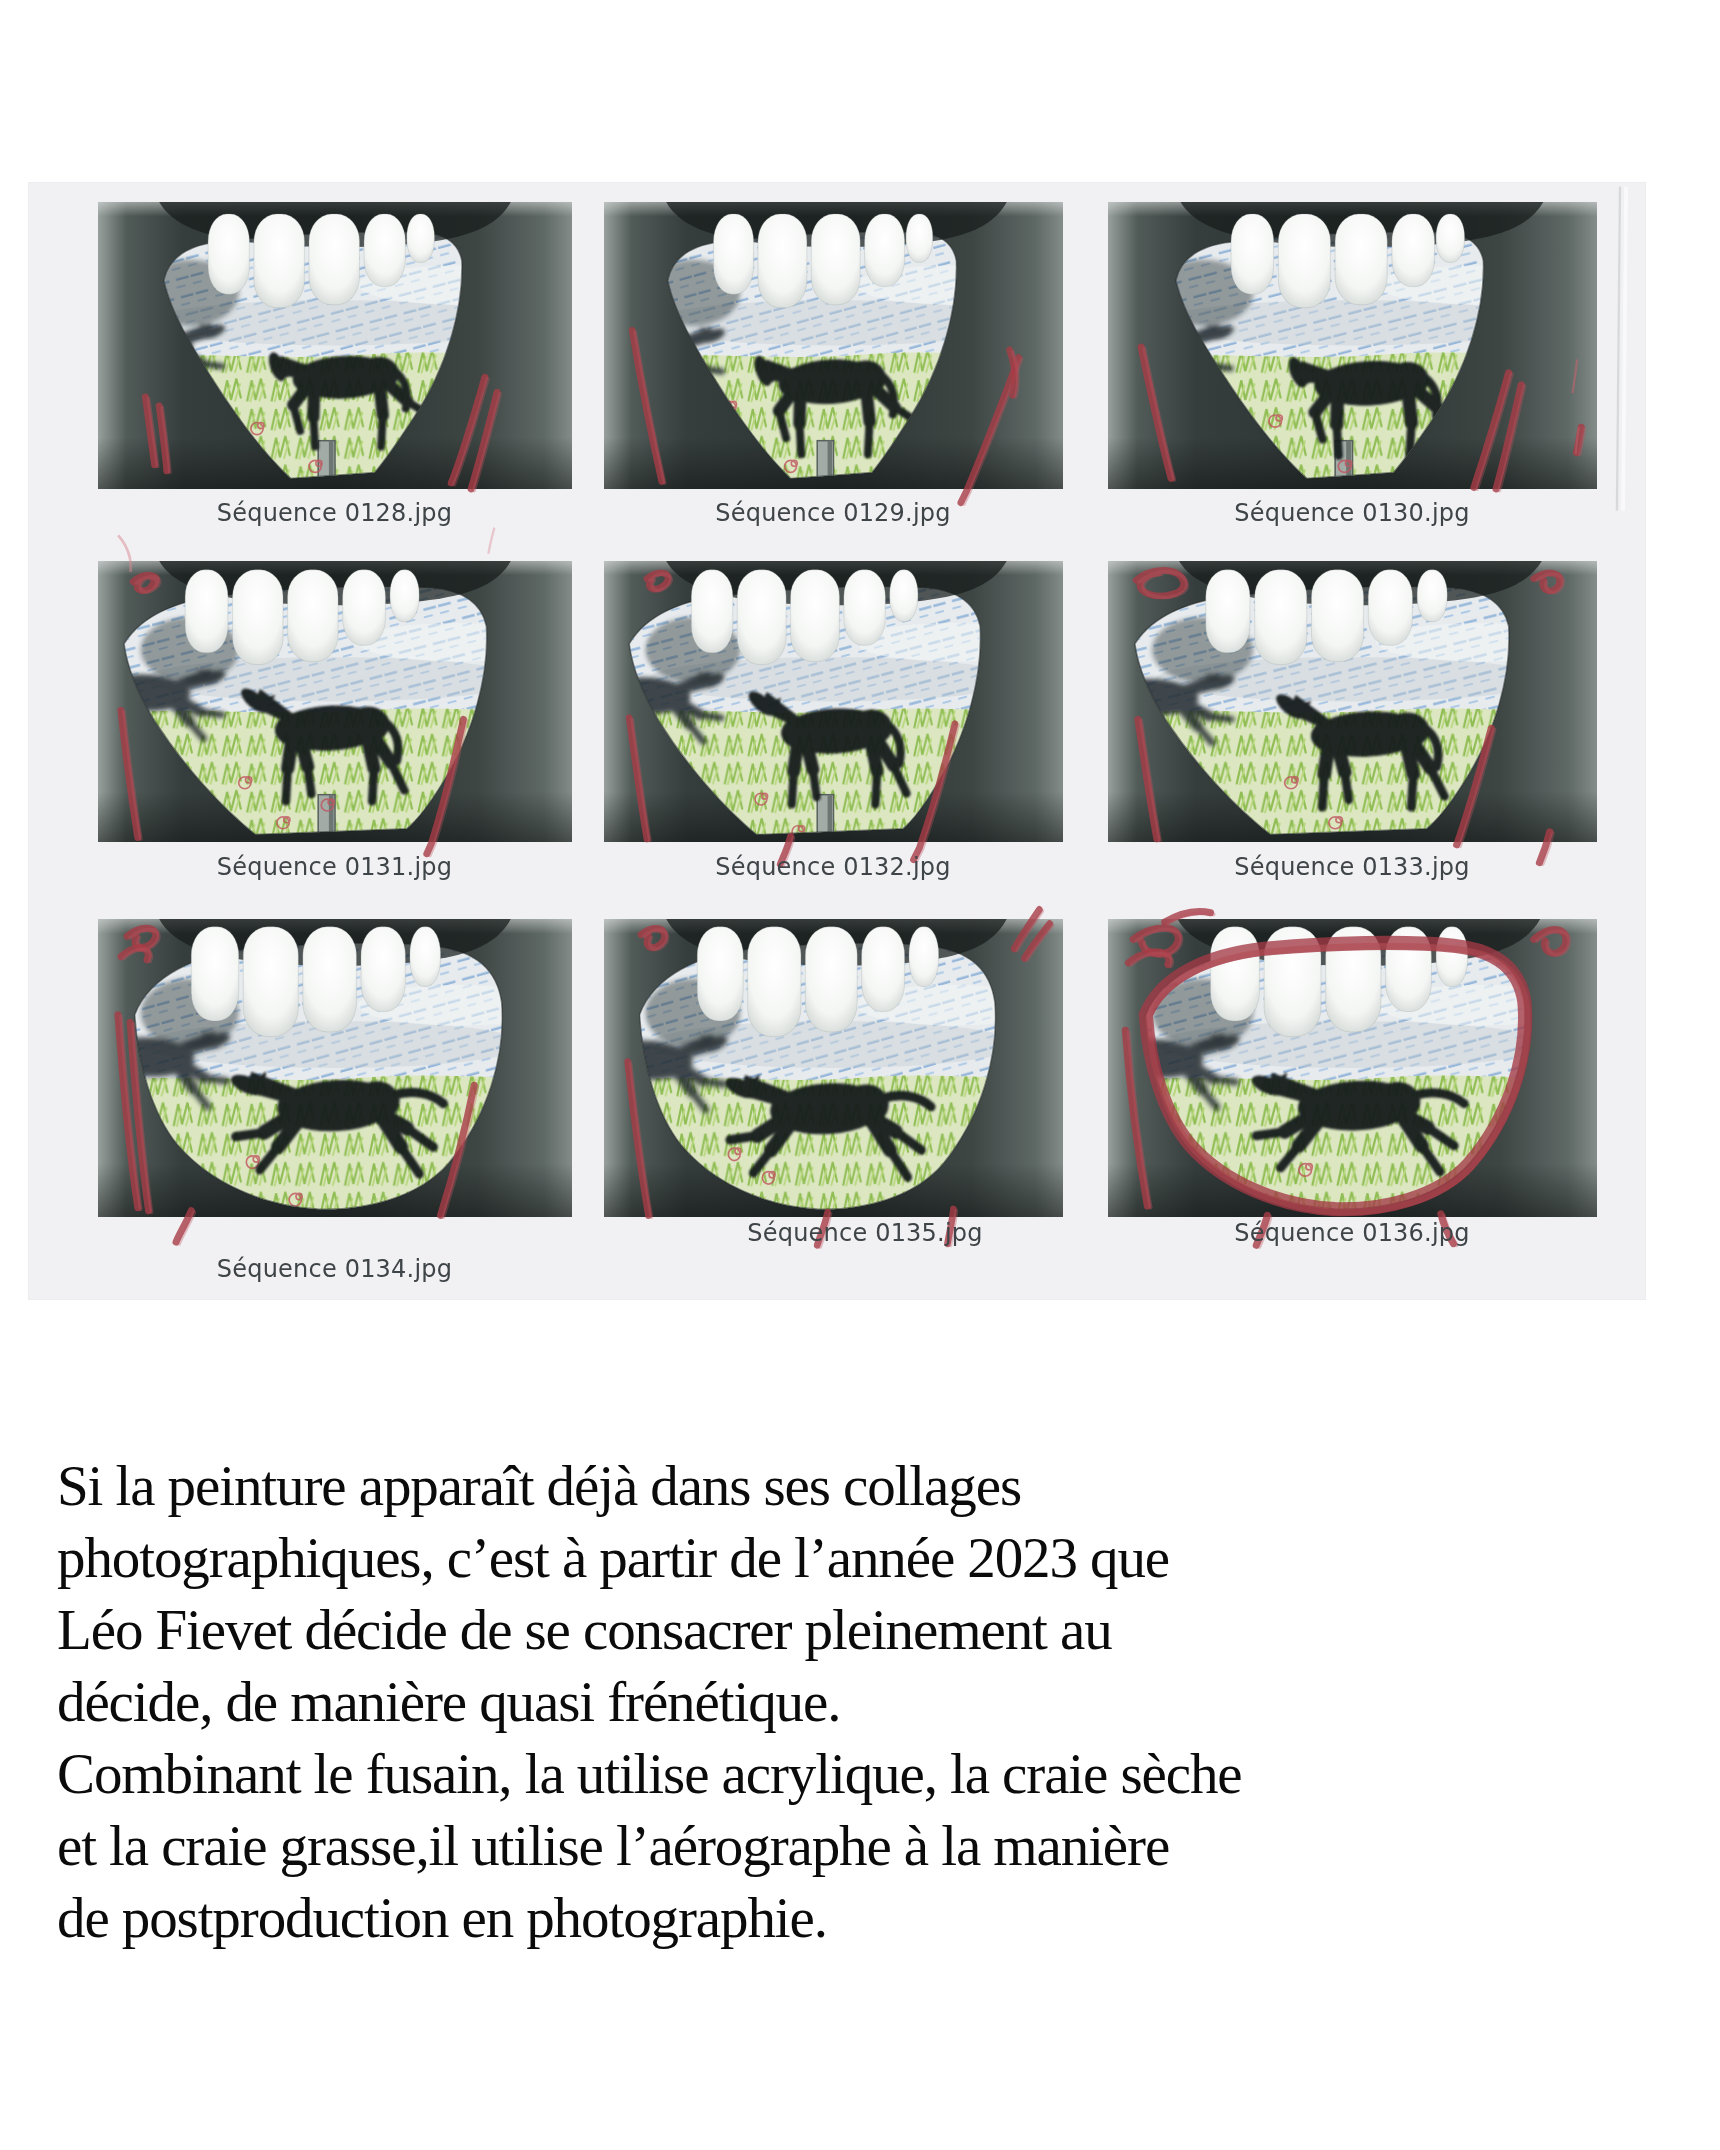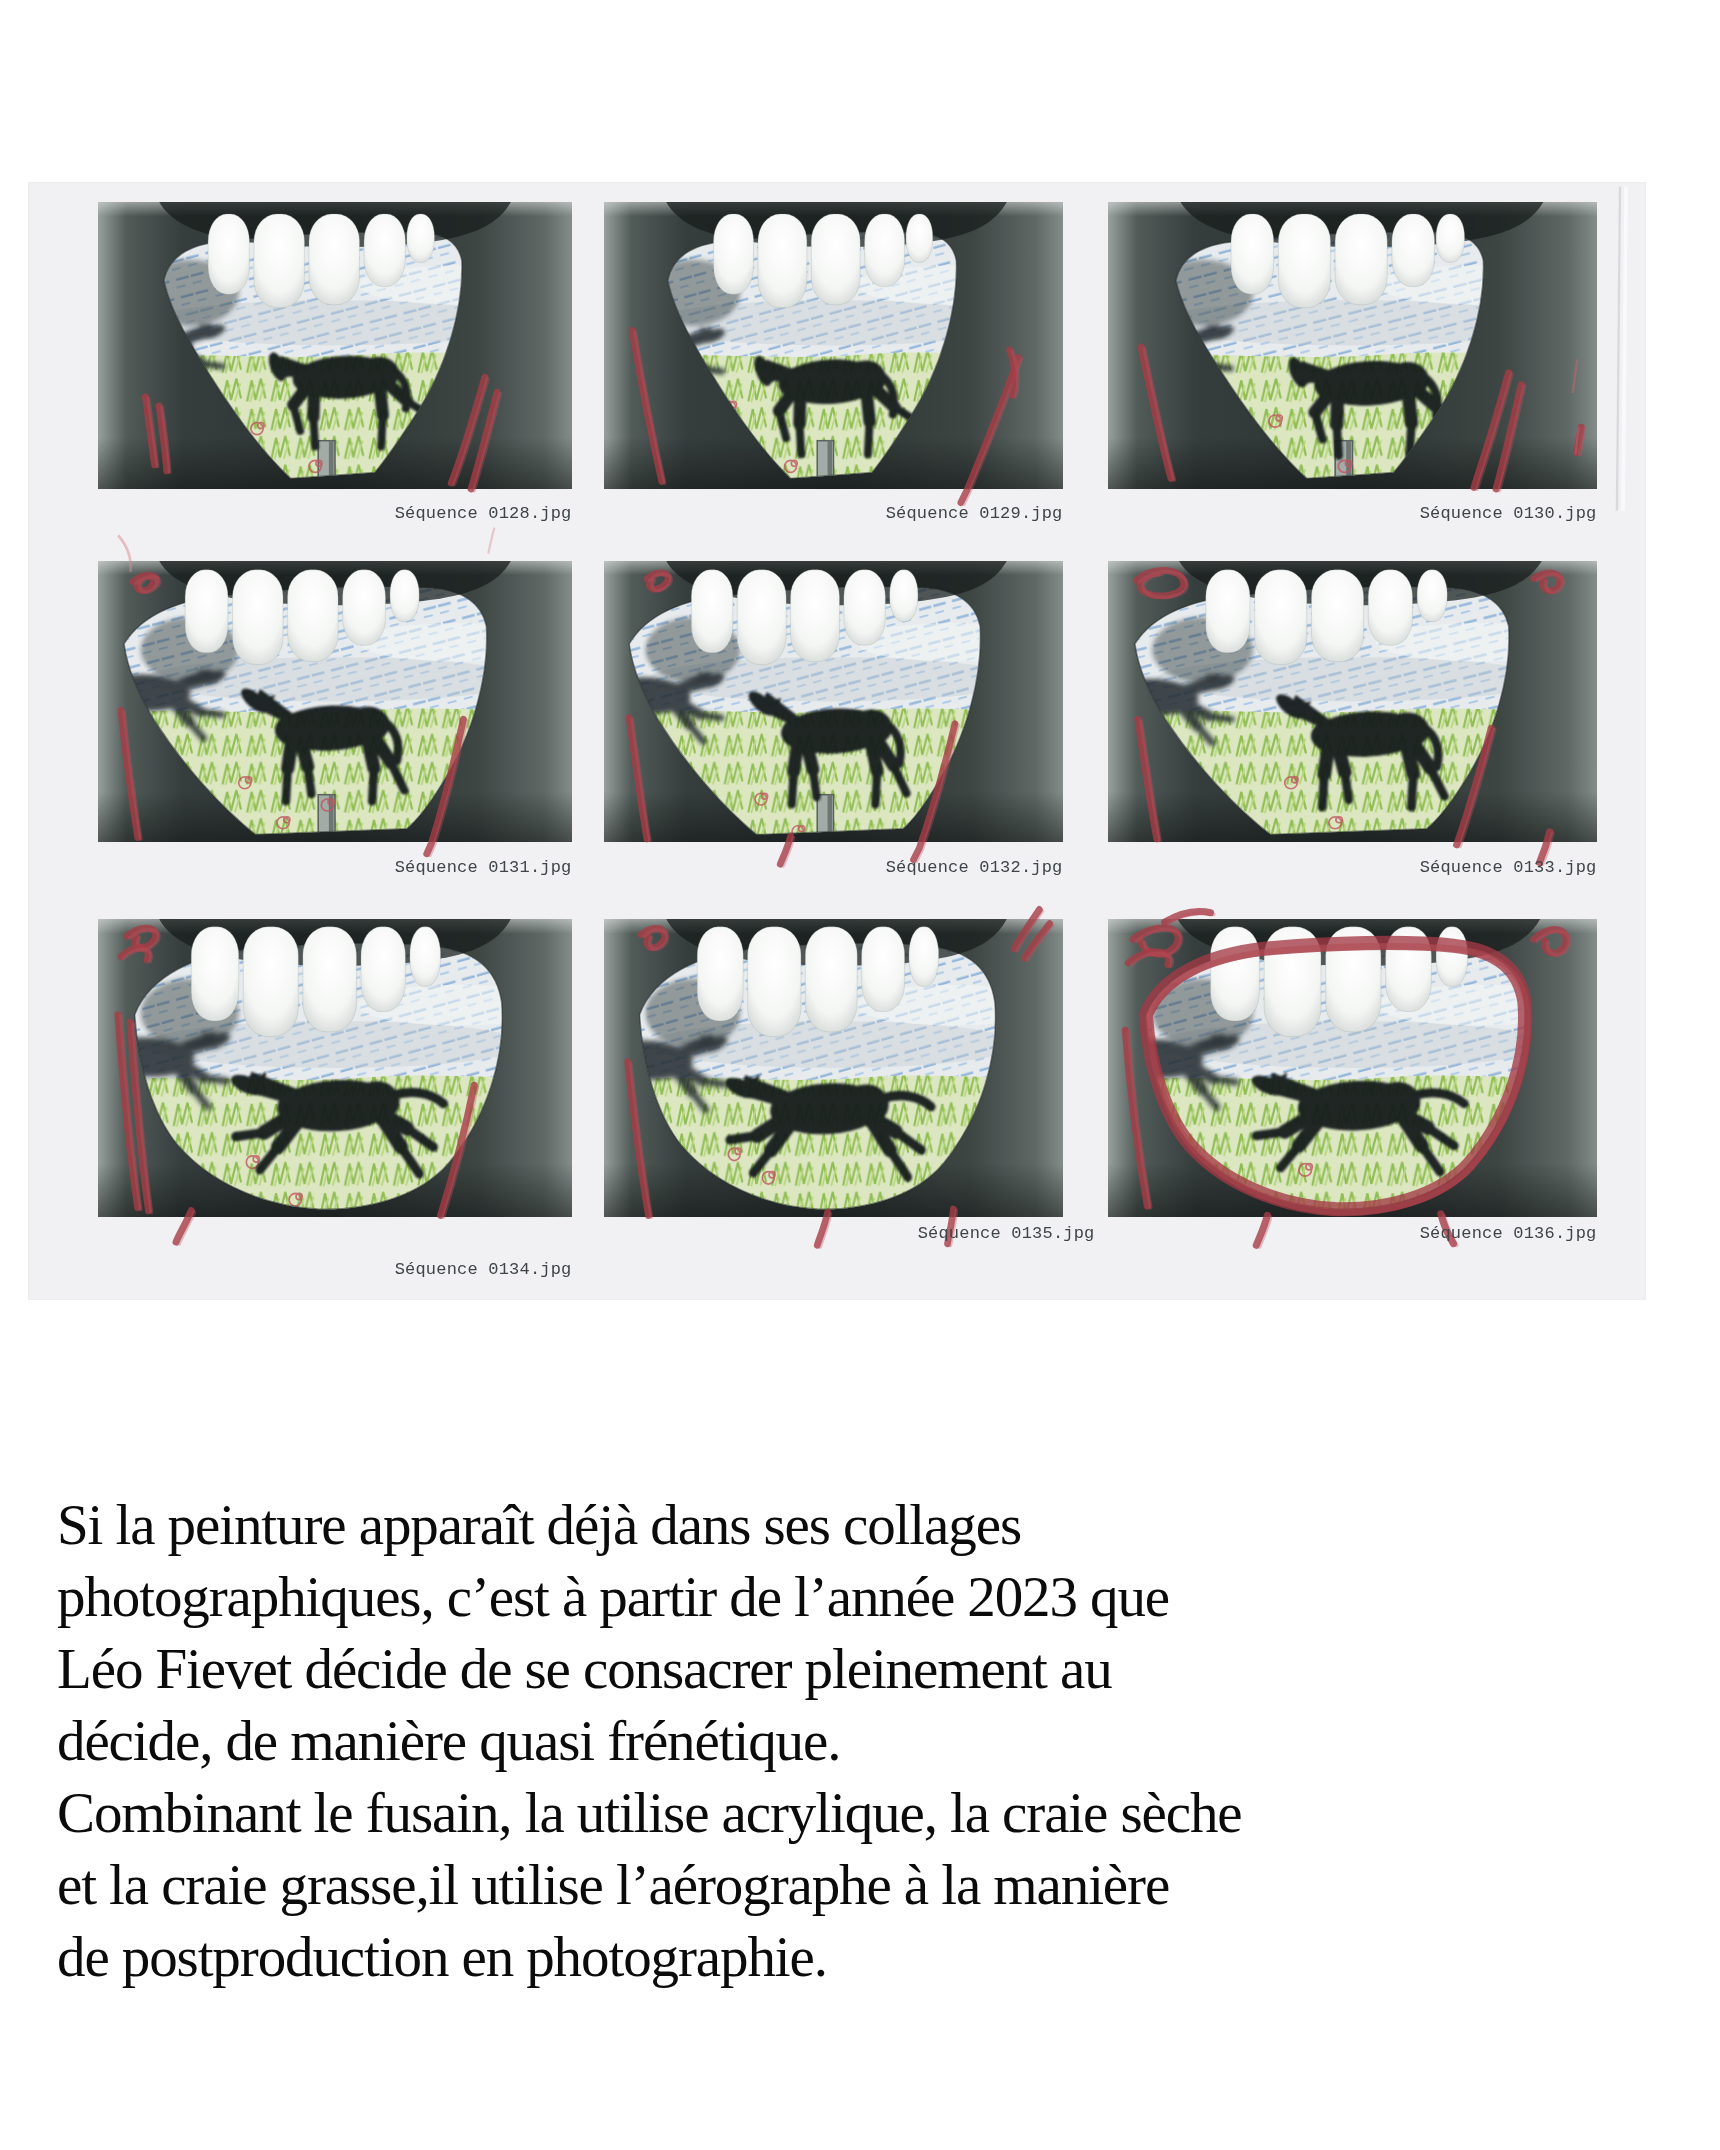--- a/index.html
+++ b/index.html
@@ -3,25 +3,25 @@
 <meta charset="utf-8">
 <style>
   html,body{margin:0;padding:0;background:#ffffff;}
   body{width:1720px;height:2151px;position:relative;overflow:hidden;
        font-family:"DejaVu Sans",sans-serif;}
   .scan-sheet{position:absolute;left:27.5px;top:182px;width:1618px;height:1118px;
        background:#f1f1f3;box-shadow:0 0 0 0.8px #ececee inset;}
   .thumb{position:absolute;}
   .thumb svg{position:absolute;left:0;top:0;width:100%;height:100%;overflow:visible;}
   svg{overflow:visible;}
-  .cap{position:absolute;text-align:right;font-size:17px;line-height:23px;
-       color:#3e4447;letter-spacing:0.2px;font-family:Liberation Mono, monospace;}
+  .cap{position:absolute;text-align:center;font-size:24px;line-height:23px;
+       color:#3e4447;letter-spacing:0.2px;}
   .scan-overlay{position:absolute;left:27.5px;top:182px;width:1618px;height:1118px;
        pointer-events:none;}
-  .statement{position:absolute;left:57px;top:1489px;width:1636px;}
+  .statement{position:absolute;left:57px;top:1450px;width:1636px;}
   .statement div{font-family:"Liberation Serif",serif;font-size:57px;line-height:72px;
        letter-spacing:-1.1px;color:#0b0b0b;white-space:pre;}
 </style>
 </head>
 <body>
 
 <div class="scan-sheet" id="sheet">
     <div class="thumb" style="left: 70px; top: 20px; width: 474px; height: 287px;">
       <svg viewBox="0 0 620 380" preserveAspectRatio="none">
         <defs>

